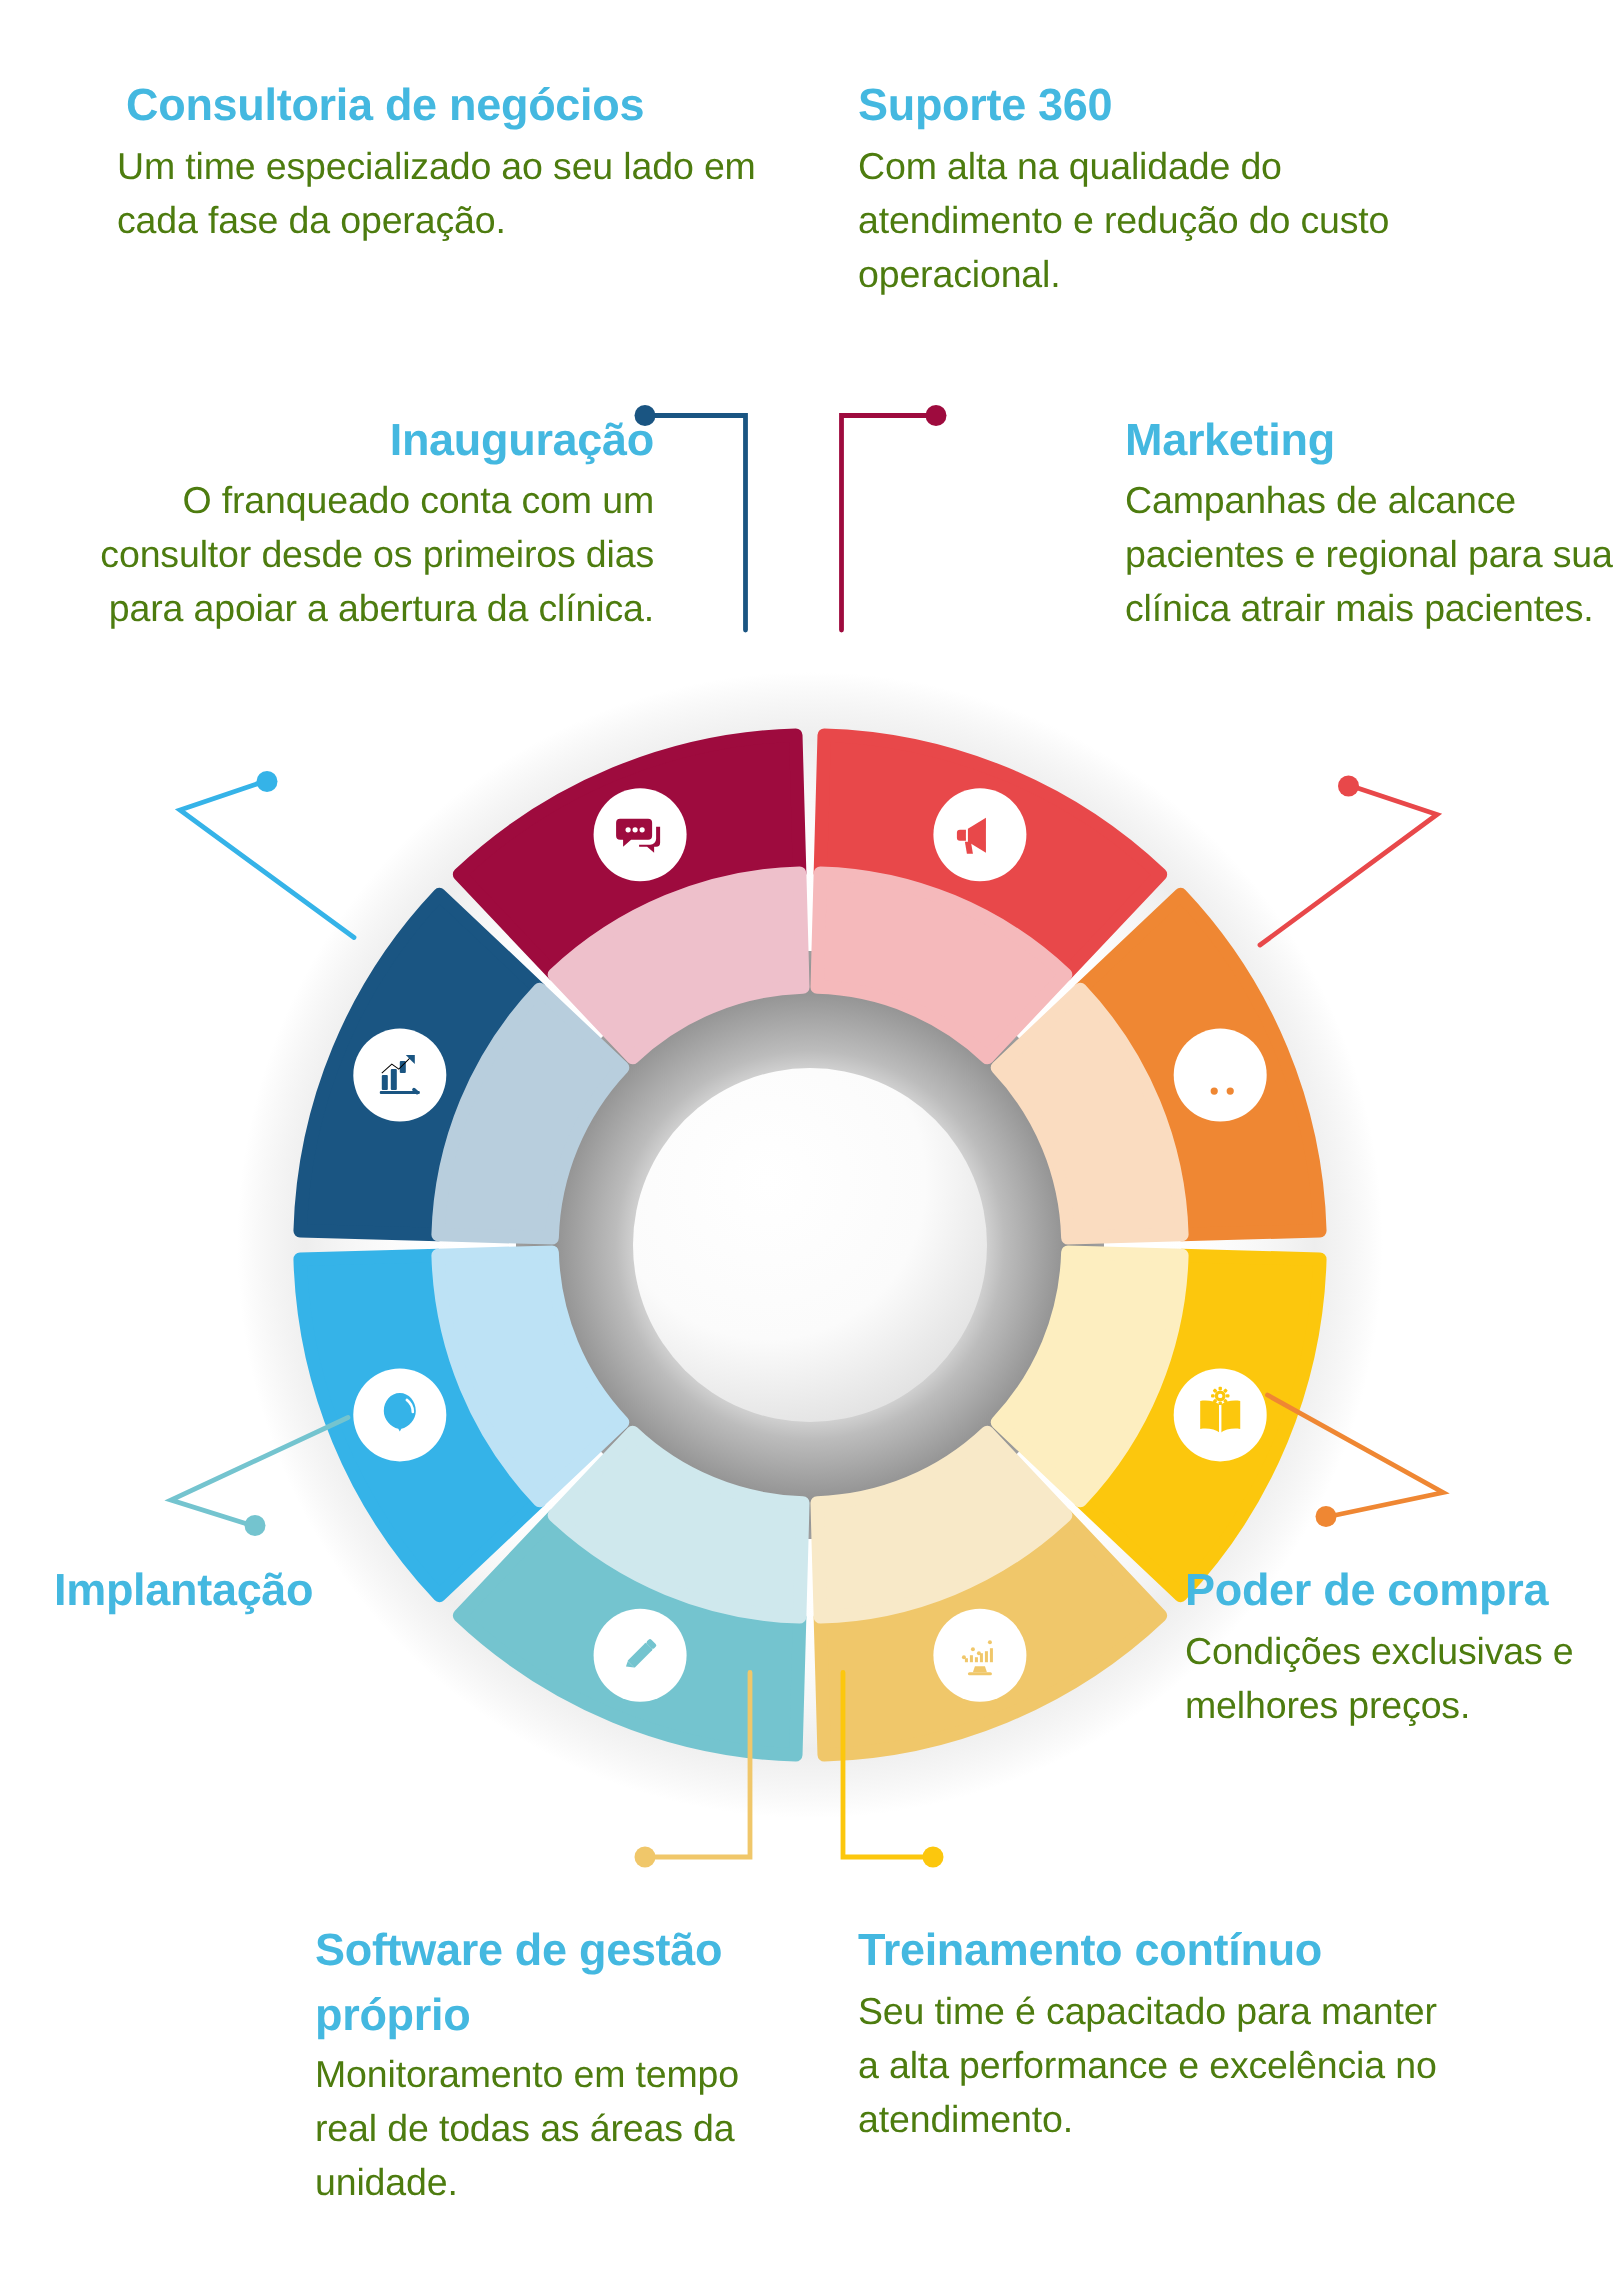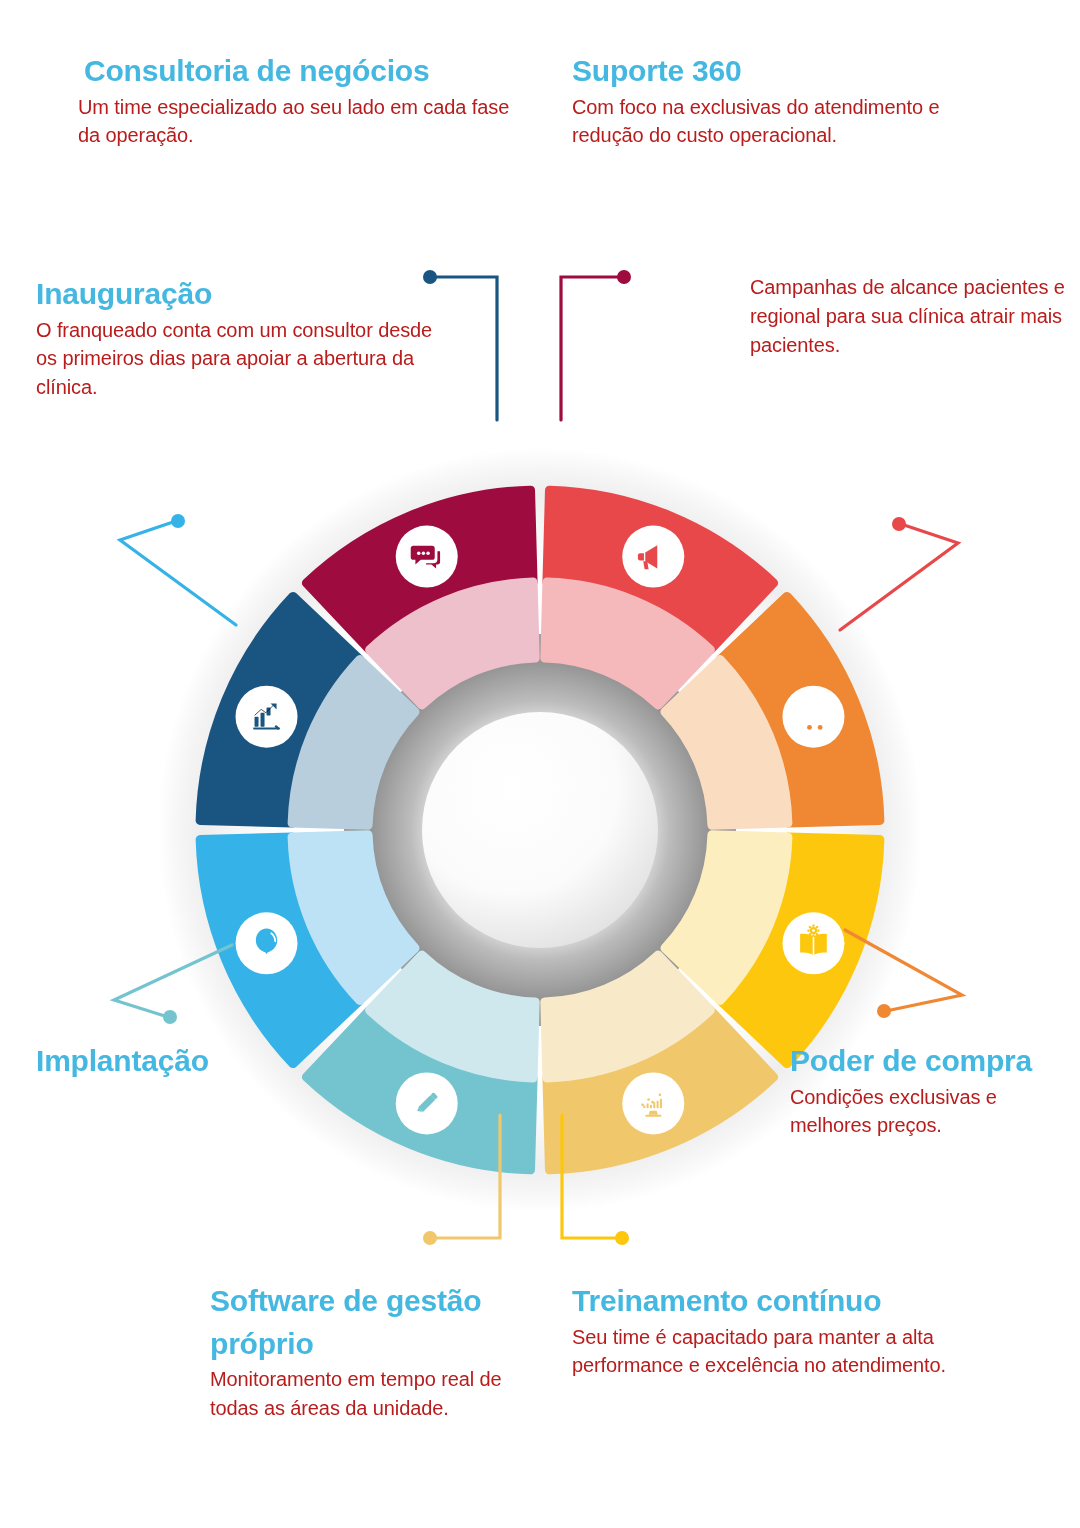--- a/index.html
+++ b/index.html
@@ -20,35 +20,35 @@
   
   .callout { position: absolute; }
   .callout .c-title {
     color: #44b8e0;
     font-weight: bold;
     font-size: 30px;
     line-height: 1.42;
     letter-spacing: -0.2px;
   }
   .callout .c-body {
-    color: #b91c1c;
-    font-size: 20px;
+    color: #4d7c0f;
+    font-size: 25px;
     line-height: 1.44;
     letter-spacing: -0.1px;
     white-space: pre-line;
   }
 
   
   #cb-consultoria { left: 84px;  top: 50px;  width: 450px; }
   #cb-consultoria .c-title { padding-left: 0px; }
   #cb-consultoria .c-body  { padding-left: 0px; }
 
   #cb-suporte     { left: 572px; top: 50px;  width: 400px; }
 
-  #cb-inauguracao { left: 36px;  top: 273px; width: 400px; }
+  #cb-inauguracao { left: 36px;  top: 273px; width: 400px; text-align: right; }
   #cb-marketing   { left: 750px; top: 273px; width: 330px; }
 
   #cb-implantacao { left: 36px;  top: 1040px; width: 400px; }
   #cb-poder       { left: 790px; top: 1040px; width: 290px; }
 
   #cb-software    { left: 210px; top: 1280px; width: 320px; }
   #cb-treinamento { left: 572px; top: 1280px; width: 400px; }
 
   
   #cb-consultoria .c-title { margin-left: 0; }
@@ -280,29 +280,30 @@
     </g>
   </svg>
 
   <div class="callout" id="cb-consultoria">
     <div class="c-title">Consultoria de negócios</div>
     <div class="c-body">Um time especializado ao seu lado em cada fase da operação.</div>
   </div>
 
   <div class="callout" id="cb-suporte">
     <div class="c-title">Suporte 360</div>
-    <div class="c-body">Com foco na exclusivas do atendimento e redução do custo operacional.</div>
+    <div class="c-body">Com alta na qualidade do atendimento e redução do custo operacional.</div>
   </div>
 
   <div class="callout" id="cb-inauguracao">
     <div class="c-title">Inauguração</div>
     <div class="c-body">O franqueado conta com um consultor desde os primeiros dias para apoiar a abertura da clínica.</div>
   </div>
 
   <div class="callout" id="cb-marketing">
+    <div class="c-title">Marketing</div>
     <div class="c-body">Campanhas de alcance pacientes e regional para sua clínica atrair mais pacientes.</div>
   </div>
 
   <div class="callout" id="cb-implantacao">
     <div class="c-title">Implantação</div>
   </div>
 
   <div class="callout" id="cb-software">
     <div class="c-title">Software de gestão próprio</div>
     <div class="c-body">Monitoramento em tempo real de todas as áreas da unidade.</div>

